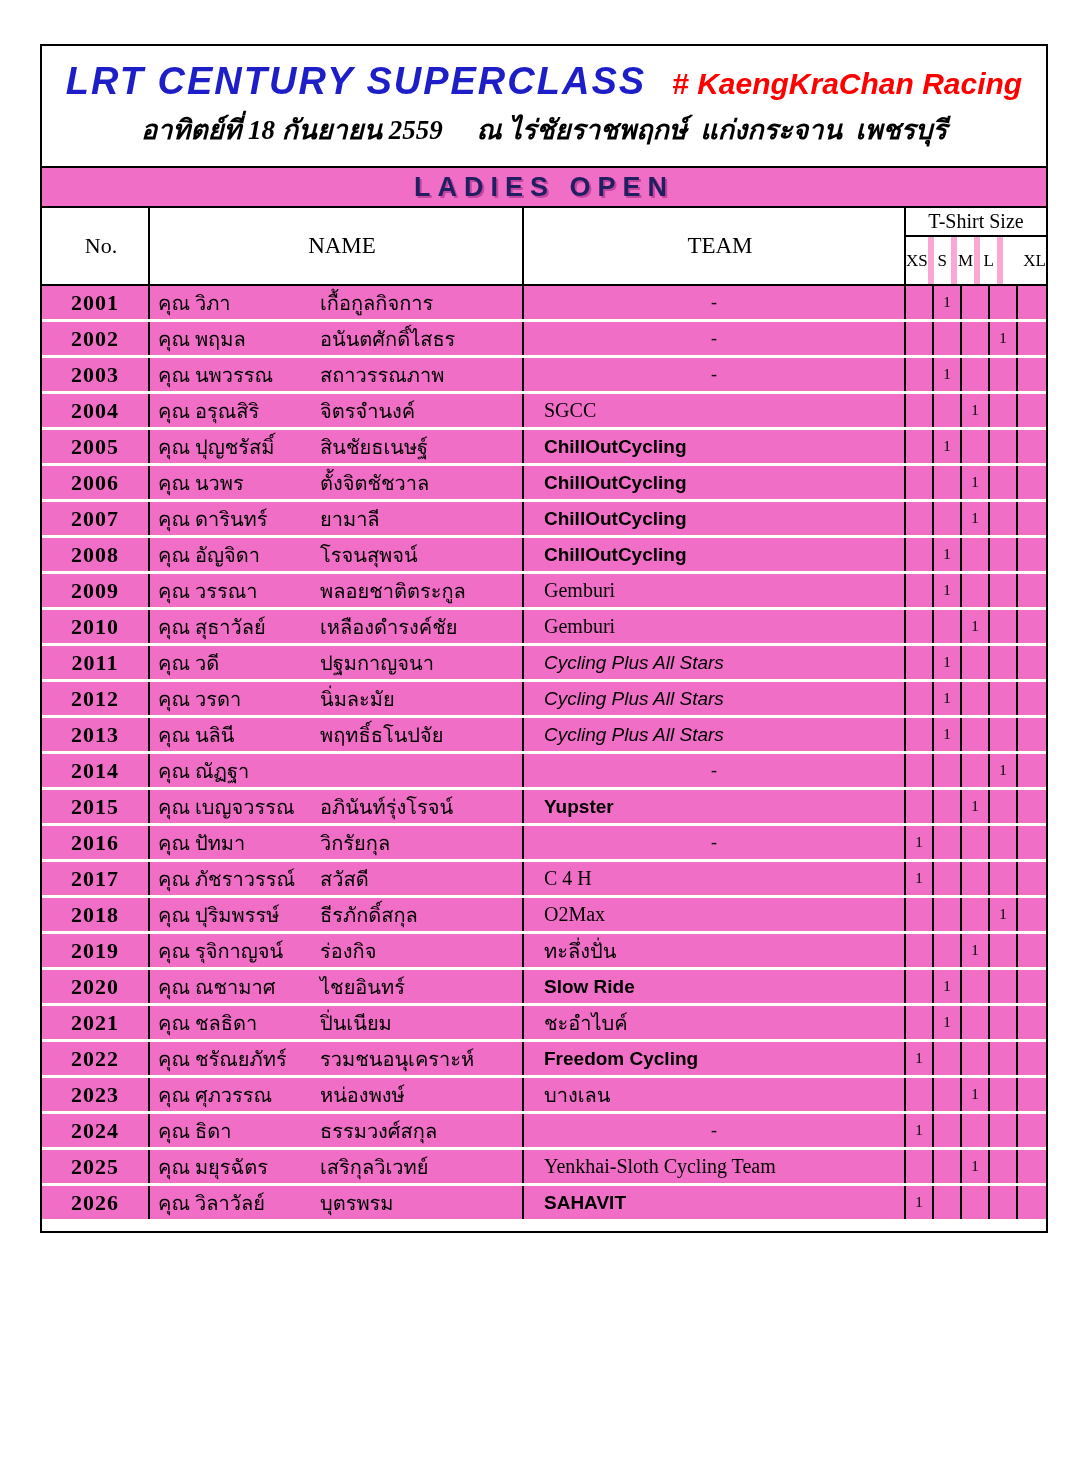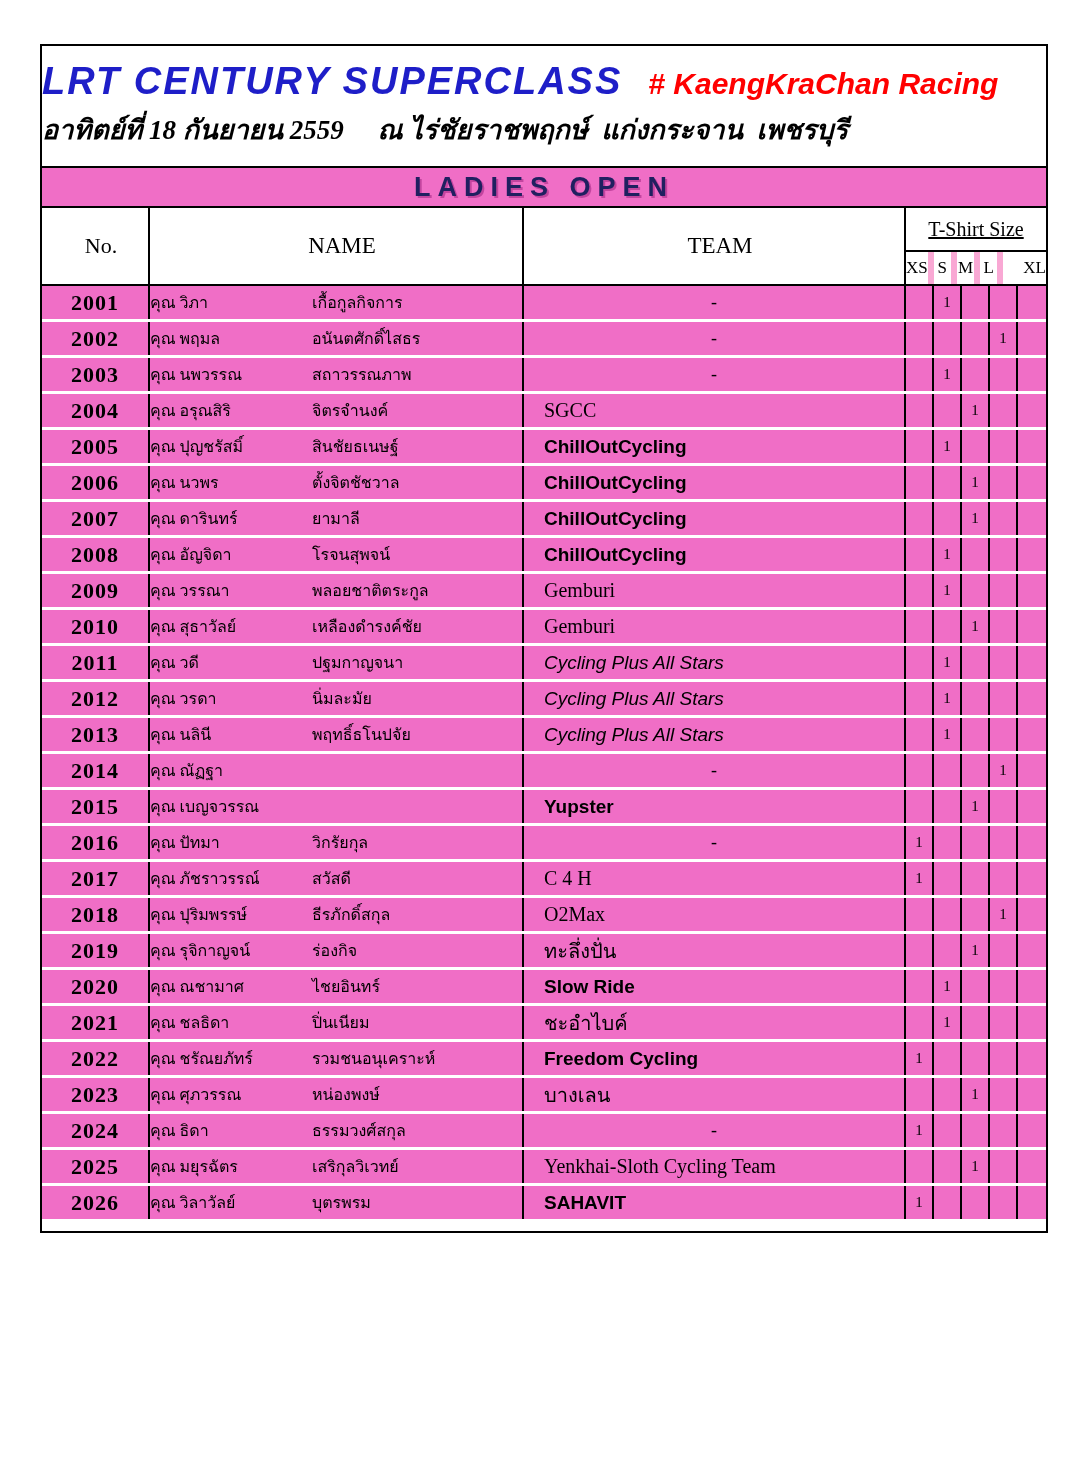--- a/index.html
+++ b/index.html
@@ -10,51 +10,51 @@
   }
   *{box-sizing:border-box;}
   html,body{margin:0;padding:0;}
   body{
     width:1080px;height:1467px;background:#ffffff;overflow:hidden;position:relative;
     font-family:"Liberation Serif",serif;color:#000;
   }
   .sheet{position:absolute;left:40px;top:44px;width:1008px;border:2px solid #000;background:#fff;}
 
   
-  .title-block{height:120px;display:flex;flex-direction:column;justify-content:center;align-items:flex-start;gap:8px;background:#fff;}
+  .title-block{height:120px;display:flex;flex-direction:column;justify-content:center;align-items:center;gap:8px;background:#fff;}
   .title-line{font-weight:bold;font-style:italic;line-height:1;}
   .title-main{color:var(--title_blue);font-family:"Liberation Sans",sans-serif;font-size:38px;letter-spacing:2px;}
   .title-hash{color:var(--title_red);font-family:"Liberation Sans",sans-serif;font-size:30px;margin-left:22px;}
   .subtitle{font-size:27px;font-weight:bold;font-style:italic;white-space:pre;}
 
   
   .banner{background:var(--pink);border-top:2px solid #000;border-bottom:2px solid #000;height:42px;display:flex;align-items:center;justify-content:center;}
   .banner-text{
     font-family:"Liberation Sans",sans-serif;font-weight:bold;font-size:27px;letter-spacing:7px;
     color:var(--banner_text);text-shadow:2px 2px 0 rgba(140,20,110,0.45);
   }
 
   
   .thead{display:grid;grid-template-columns:108px 374px 382px 140px;height:78px;border-bottom:2px solid #000;background:#fff;}
   .th{display:flex;align-items:center;justify-content:center;border-right:2px solid #000;font-size:23px;padding-left:12px;}
   .th-no{font-size:22px;}
   .th-size-group{display:flex;flex-direction:column;}
-  .th-size-title{height:44px;display:flex;align-items:center;justify-content:center;border-bottom:2px solid #000;font-size:20px;text-decoration:underline;}
+  .th-size-title{height:29px;display:flex;align-items:center;justify-content:center;border-bottom:2px solid #000;font-size:20px;}
   .th-size-letters{flex:1;display:grid;grid-template-columns:repeat(5,1fr);}
   .th-size-letter{display:flex;align-items:center;justify-content:center;border-right:6px solid #f9a8d4;font-size:17px;}
   .th-size-letter:last-child{border-right:none;padding-left:20px;}
 
   
   .tbody{background:#fff;}
   .row{display:grid;grid-template-columns:108px 374px 382px repeat(5,28px);height:33px;background:var(--pink);margin-bottom:3px;}
   .row:last-child{margin-bottom:12px;}
   .cell{display:flex;align-items:center;border-right:2px solid #000;overflow:hidden;}
   .row .cell:last-child{border-right:none;}
   .cell-no{justify-content:center;font-weight:bold;font-size:22px;letter-spacing:1px;}
-  .cell-name{font-size:16px;}
+  .cell-name{padding-left:8px;font-size:20px;}
   .fname{flex:0 0 162px;white-space:nowrap;}
   .lname{flex:1;white-space:nowrap;}
   .cell-team{padding-left:20px;font-size:19px;white-space:nowrap;}
   .team-dash{justify-content:center;padding-left:0;font-size:18px;}
   .team-bold{font-family:"Liberation Sans",sans-serif;font-weight:bold;}
   .team-italic{font-family:"Liberation Sans",sans-serif;font-style:italic;}
   .team-serif{font-family:"Liberation Serif",serif;font-size:20px;}
   .team-thai{font-size:20px;}
   .cell-size{justify-content:center;font-size:15px;}
 </style>
@@ -284,20 +284,21 @@
         <div class="cell cell-size"></div>
         <div class="cell cell-size"></div>
         <div class="cell cell-size">1</div>
         <div class="cell cell-size"></div>
       </div>
 
   <div class="row">
     <div class="cell cell-no">2015</div>
     <div class="cell cell-name">
       <span class="fname">คุณ เบญจวรรณ</span>
+      <span class="lname">อภินันท์รุ่งโรจน์</span>
     </div>
     <div class="cell cell-team team-bold">Yupster</div>
   <div class="cell cell-size"></div>
         <div class="cell cell-size"></div>
         <div class="cell cell-size">1</div>
         <div class="cell cell-size"></div>
         <div class="cell cell-size"></div>
       </div>
 
   <div class="row">

